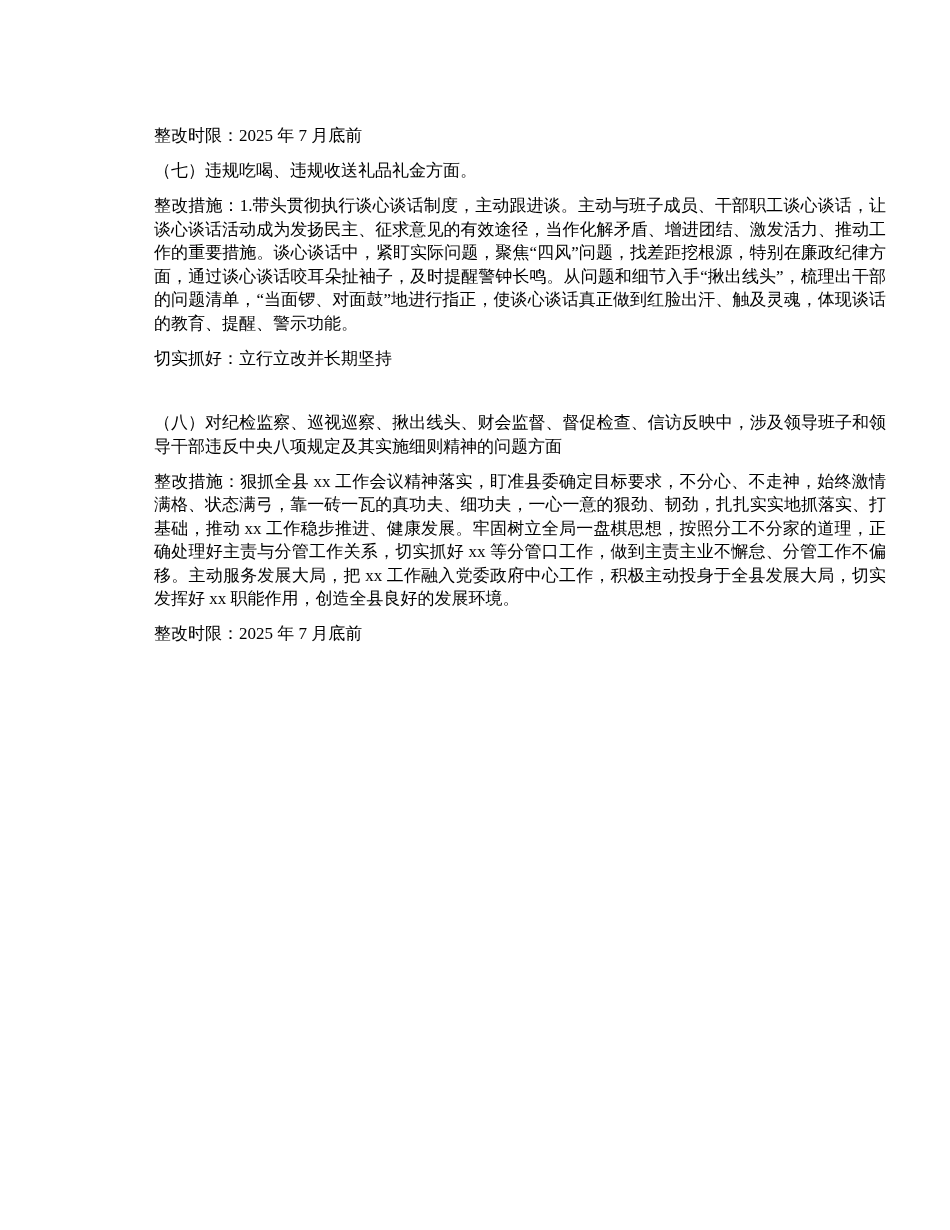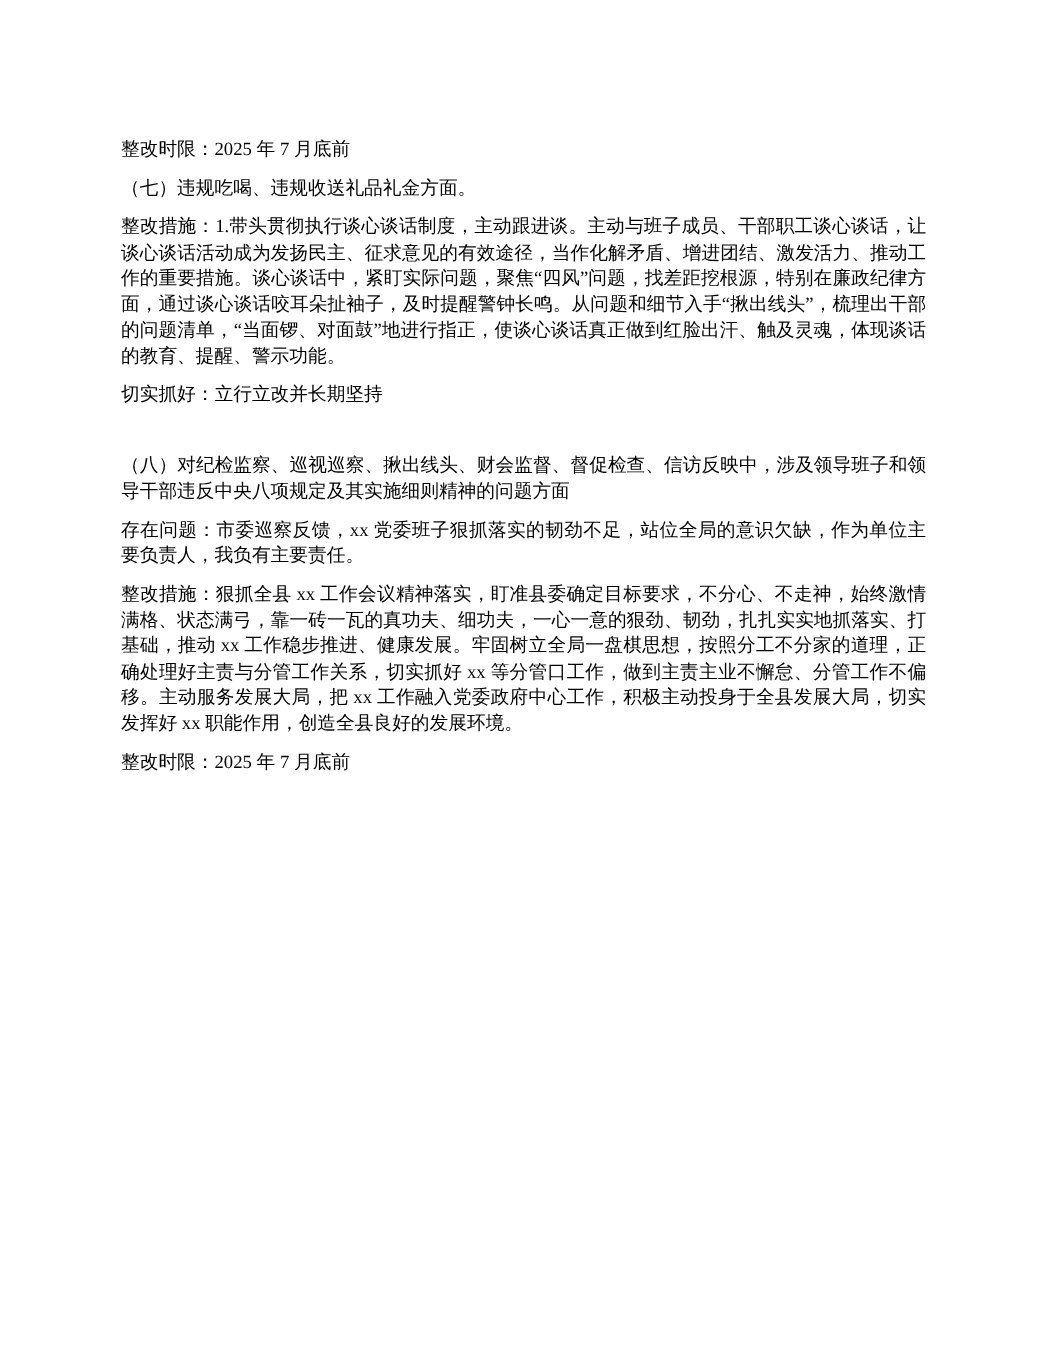--- a/index.html
+++ b/index.html
@@ -1,15 +1,15 @@
 <!DOCTYPE html>
 <html><head>
 <meta charset="utf-8">
 <style>
-  * { box-sizing: border-box; }
+  * { box-sizing: border-box; margin-left: 44px; }
   html, body {
     margin: 0;
     padding: 0;
   }
   body {
     width: 950px;
     height: 1230px;
     position: relative;
     background: #ffffff;
     overflow: hidden;
@@ -45,18 +45,17 @@
 
 
   <p class="para">整改措施：1.带头贯彻执行谈心谈话制度，主动跟进谈。主动与班子成员、干部职工谈心谈话，让谈心谈话活动成为发扬民主、征求意见的有效途径，当作化解矛盾、增进团结、激发活力、推动工作的重要措施。谈心谈话中，紧盯实际问题，聚焦“四风”问题，找差距挖根源，特别在廉政纪律方面，通过谈心谈话咬耳朵扯袖子，及时提醒警钟长鸣。从问题和细节入手“揪出线头”，梳理出干部的问题清单，“当面锣、对面鼓”地进行指正，使谈心谈话真正做到红脸出汗、触及灵魂，体现谈话的教育、提醒、警示功能。</p>
 
   <p class="para">切实抓好：立行立改并长期坚持</p>
 
   <div class="spacer"></div>
 
   <p class="para">（八）对纪检监察、巡视巡察、揪出线头、财会监督、督促检查、信访反映中，涉及领导班子和领导干部违反中央八项规定及其实施细则精神的问题方面</p>
 
-  <p class="para">存在问题：市委巡察反馈，xx 党委班子狠抓落实的韧劲不足，站位全局的意识欠缺，作为单位主要负责人，我负有主要责任。</p>
 
   <p class="para">整改措施：狠抓全县 xx 工作会议精神落实，盯准县委确定目标要求，不分心、不走神，始终激情满格、状态满弓，靠一砖一瓦的真功夫、细功夫，一心一意的狠劲、韧劲，扎扎实实地抓落实、打基础，推动 xx 工作稳步推进、健康发展。牢固树立全局一盘棋思想，按照分工不分家的道理，正确处理好主责与分管工作关系，切实抓好 xx 等分管口工作，做到主责主业不懈怠、分管工作不偏移。主动服务发展大局，把 xx 工作融入党委政府中心工作，积极主动投身于全县发展大局，切实发挥好 xx 职能作用，创造全县良好的发展环境。</p>
 
   <p class="para">整改时限：2025 年 7 月底前</p>
 </div>
 
 </body></html>

